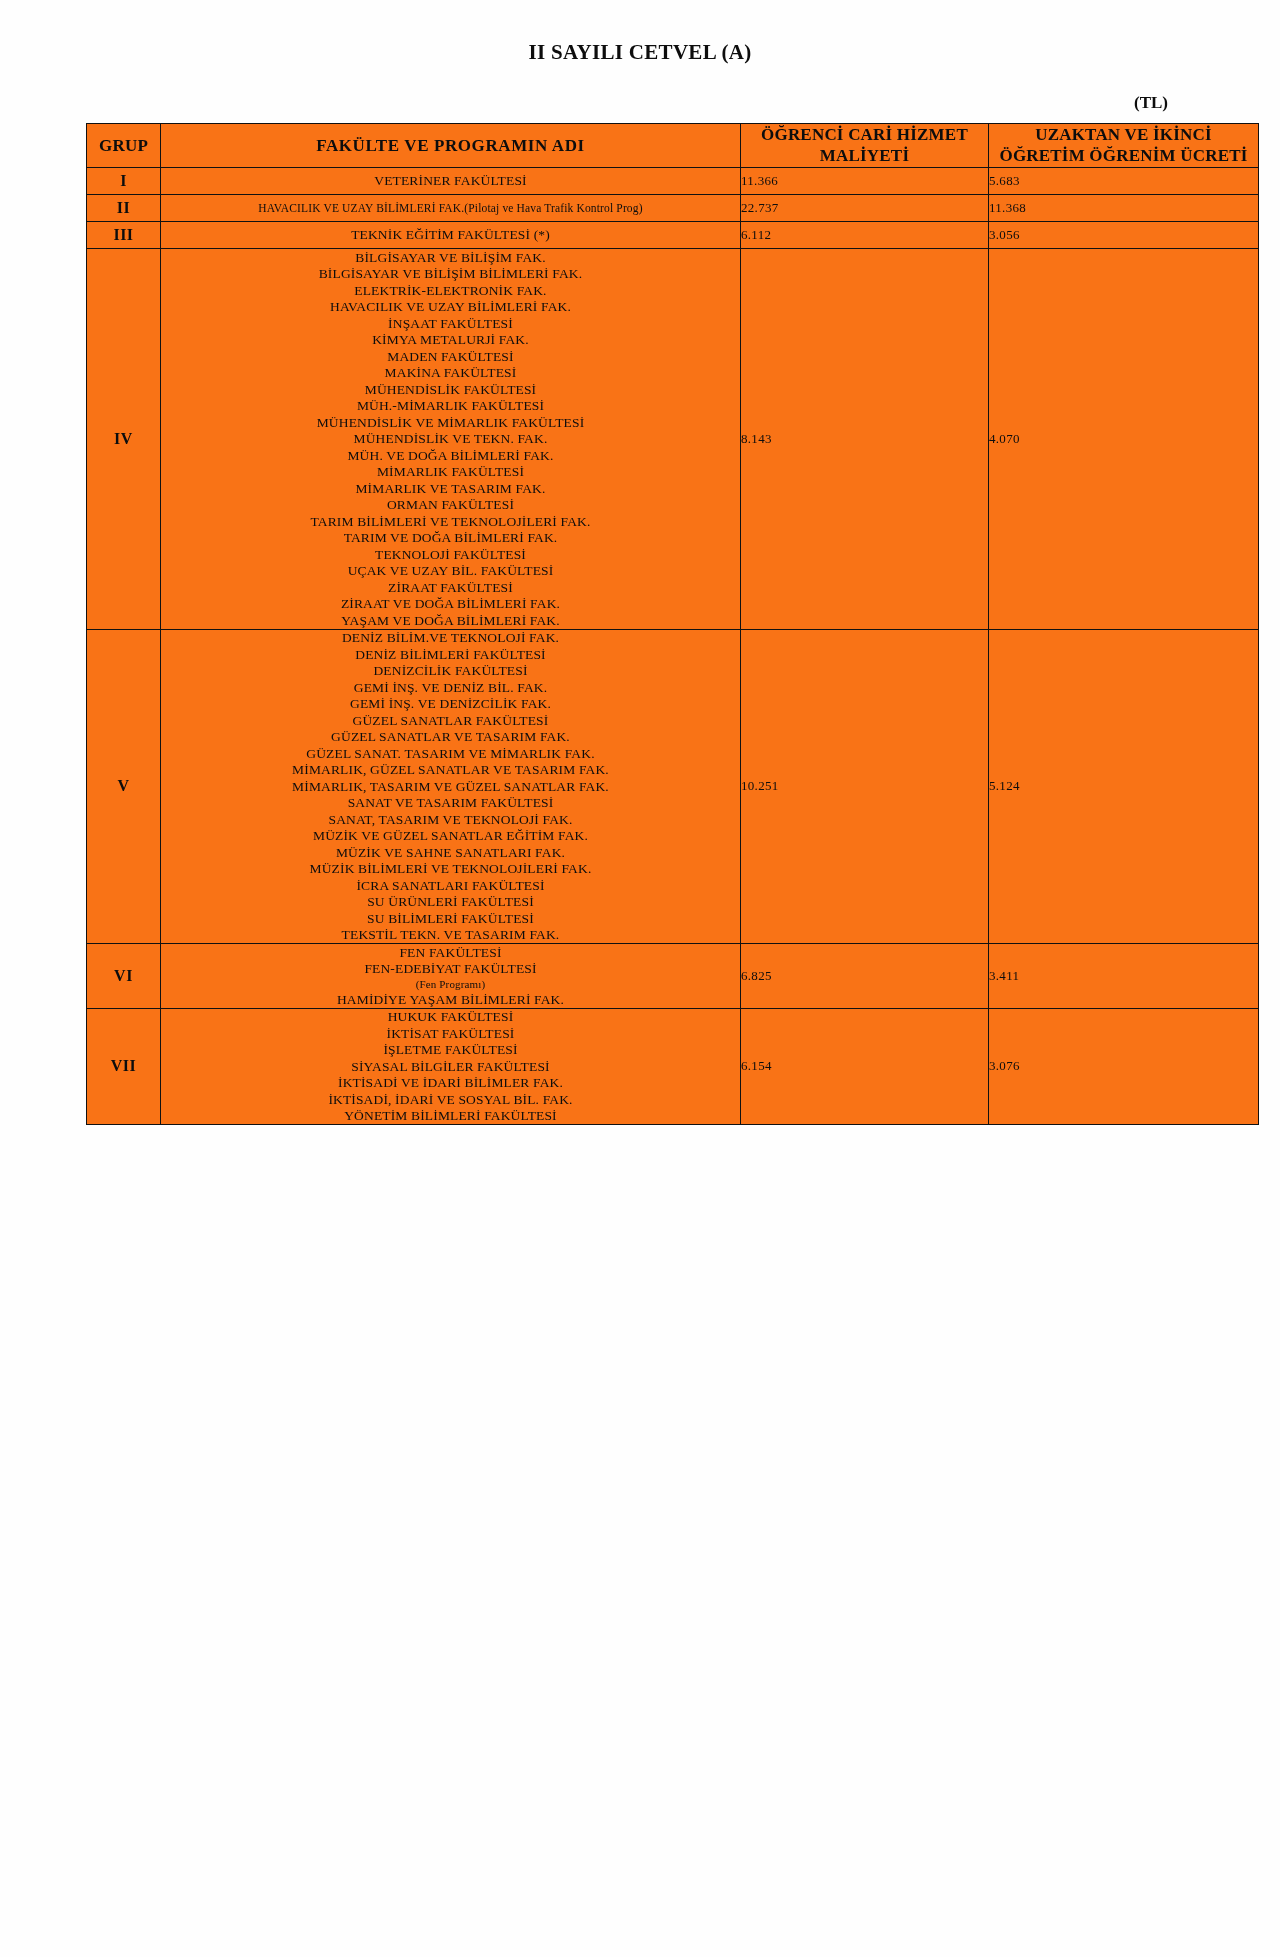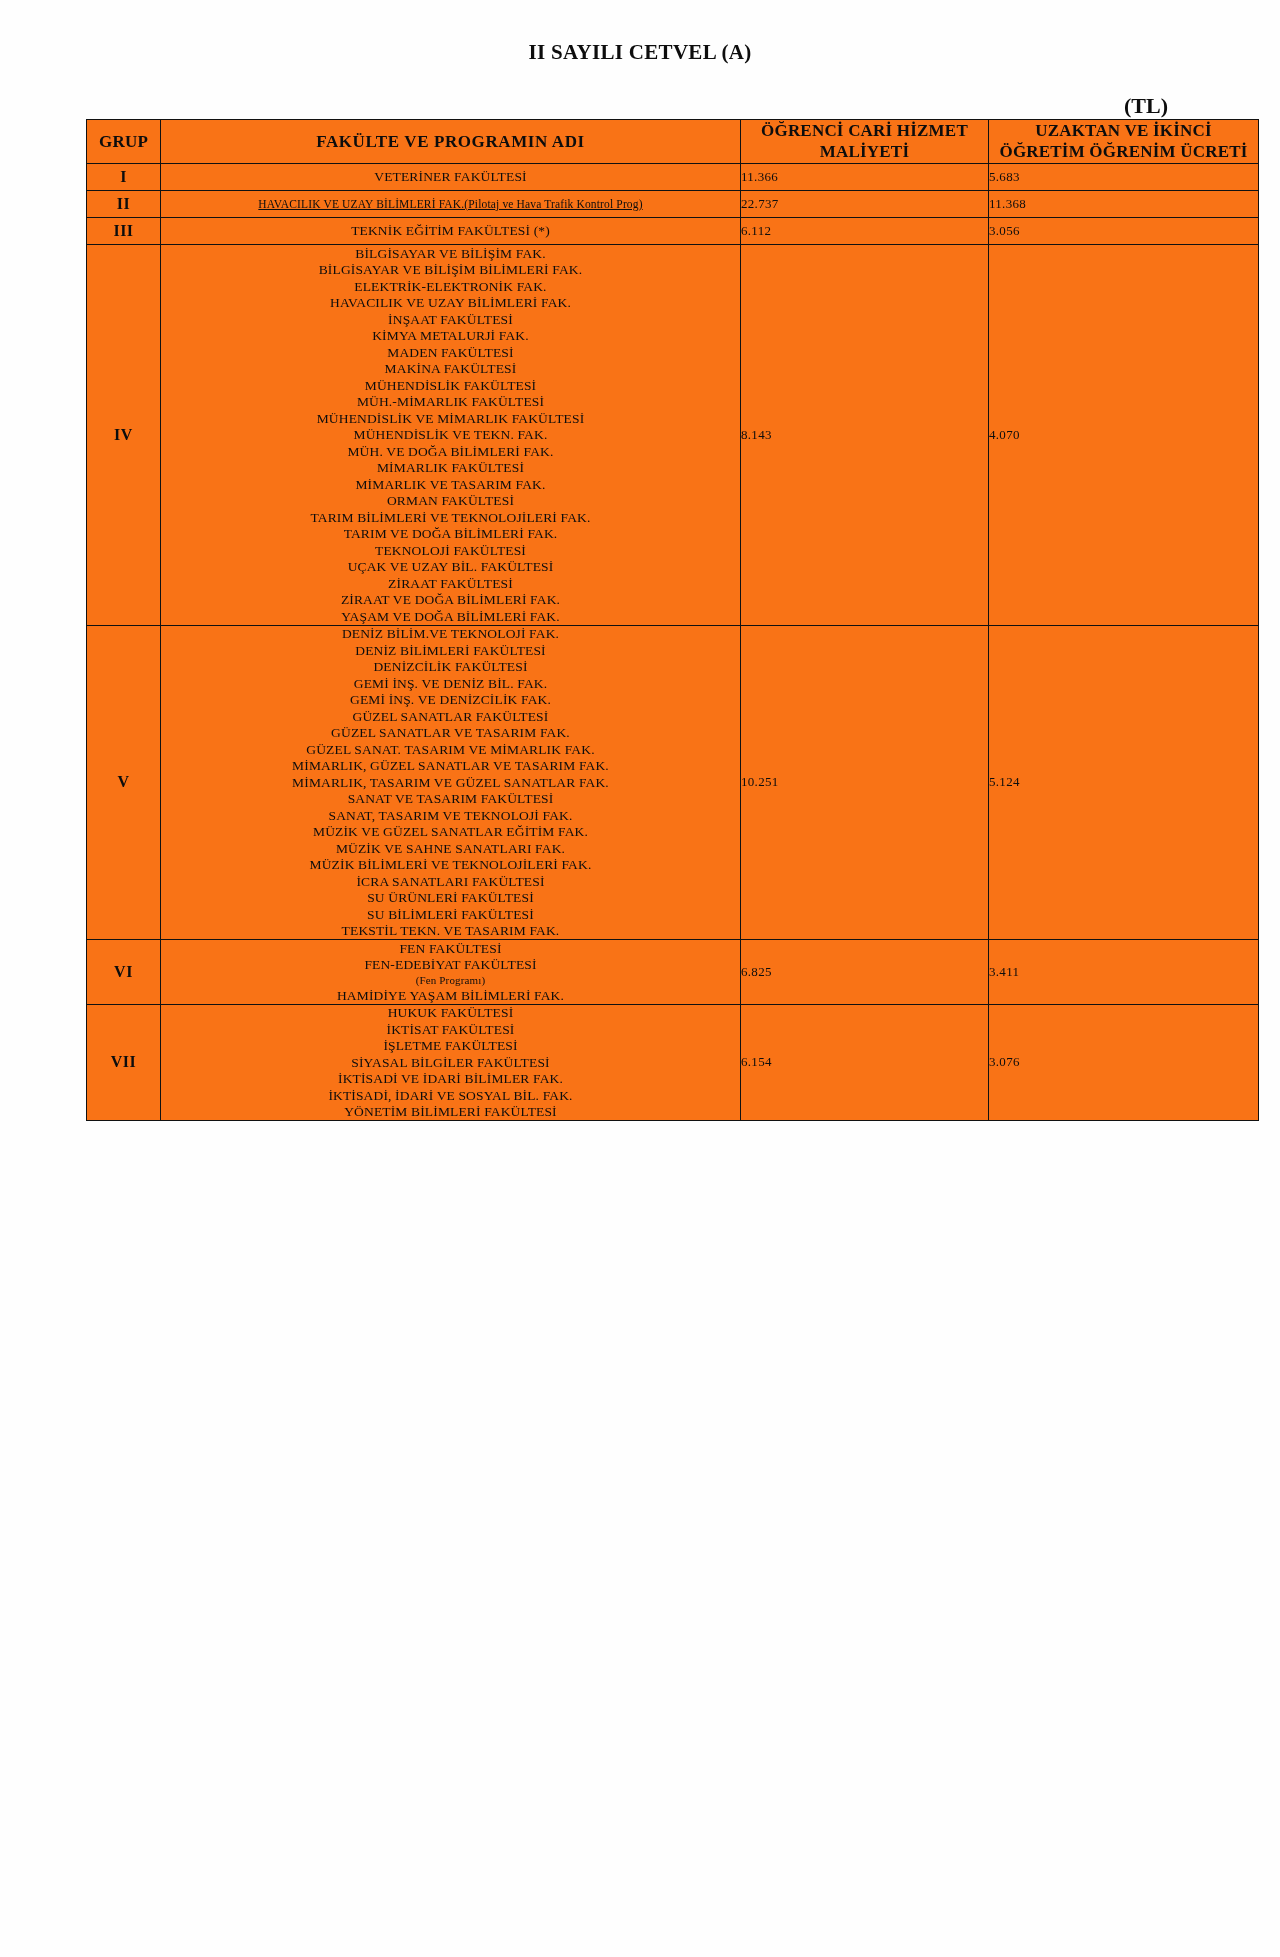--- a/index.html
+++ b/index.html
@@ -39,24 +39,24 @@
   .doc-subtitle {
     font-size: 20px;
     font-weight: bold;
     letter-spacing: 0.2px;
     margin: 0 0 4px 0;
     line-height: 1.2;
   }
 
   .currency-row {
     text-align: right;
-    font-size: 22px;
+    font-size: 17px;
     font-weight: bold;
     padding-right: 26px;
-    margin: 26px 0 0 0;
+    margin: 26px 0 10px 0;
   }
 
   
   table.cetvel {
     border-collapse: collapse;
     width: 100%;
     table-layout: fixed;
     background: #f97316;
   }
   table.cetvel td, table.cetvel th {
@@ -93,21 +93,20 @@
     text-align: center;
   }
   td.ad .fac {
     display: block;
     white-space: nowrap;
     padding: 1.5px 0;
     letter-spacing: 0.15px;
   }
   td.ad .fac.small {
     font-size: 11.5px;
-    text-decoration: underline;
   }
   td.ad .fac.tiny {
     font-size: 11px;
   }
   td.num {
     font-size: 13px;
     letter-spacing: 0.3px;
     margin-top: 20px;
   }
 

